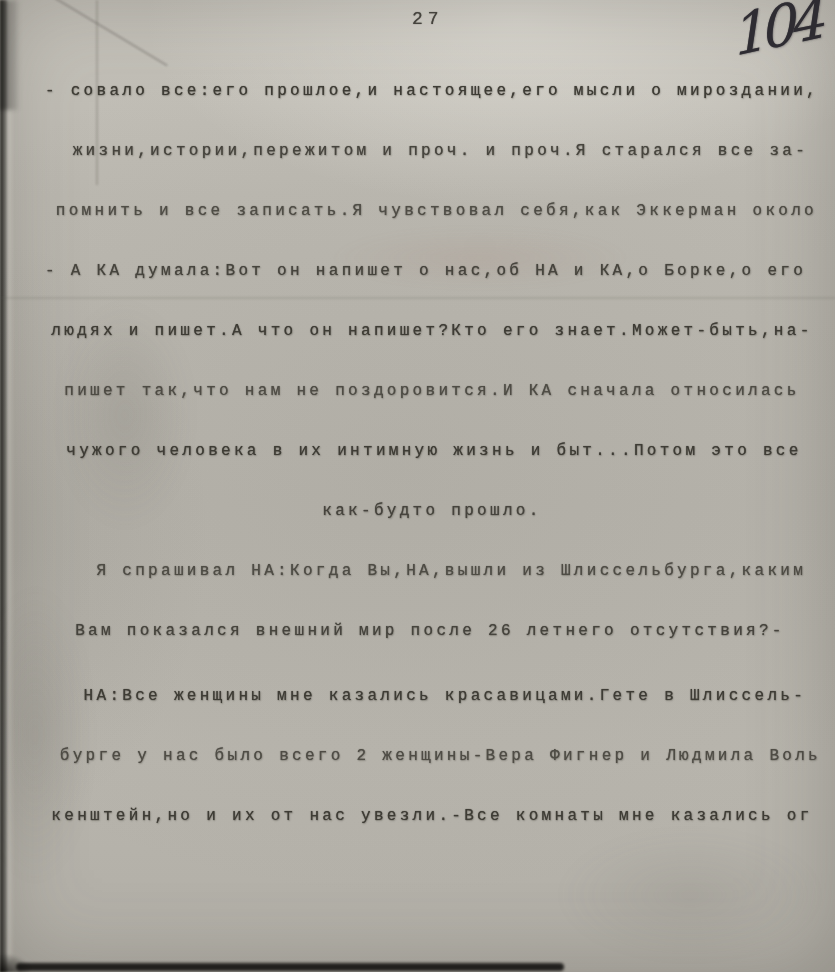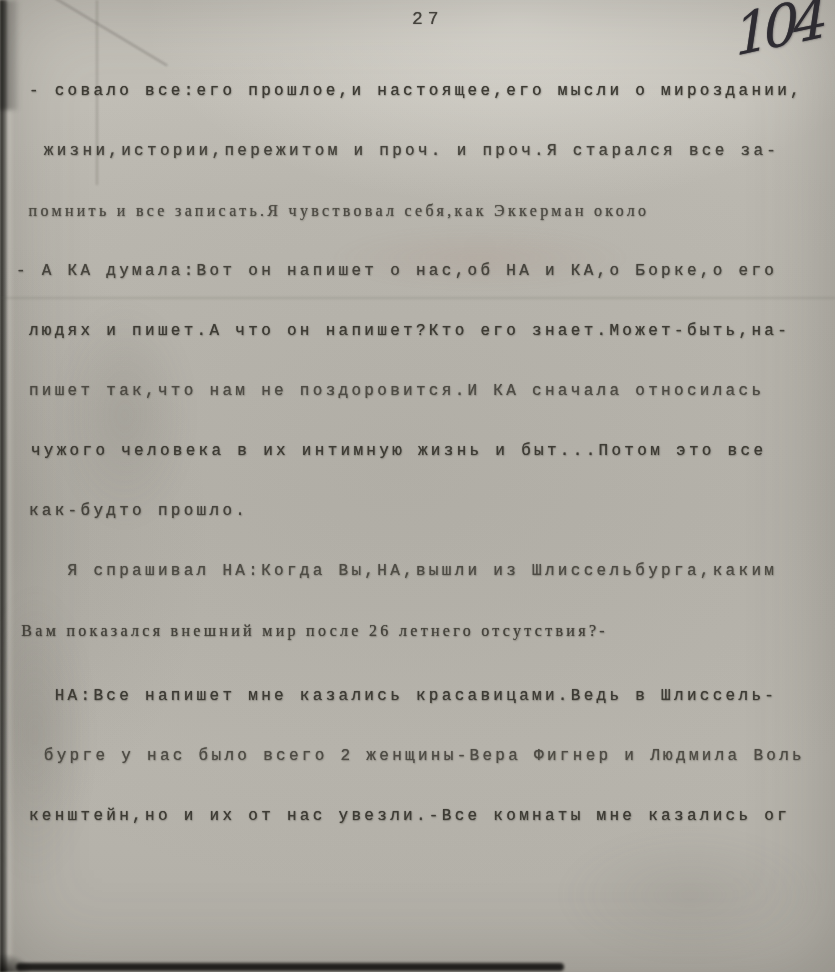--- a/index.html
+++ b/index.html
@@ -8,37 +8,38 @@
     width:835px; height:972px;
     margin:0 auto;
     overflow:hidden;
     background:
       radial-gradient(ellipse 520px 260px at 62% 2%, rgba(238,236,229,.50), rgba(238,236,229,0) 72%),
       radial-gradient(ellipse 300px 420px at 0% 55%, rgba(110,107,100,.14), rgba(110,107,100,0) 70%),
       radial-gradient(ellipse 760px 560px at 48% 48%, rgba(125,122,114,.10), rgba(125,122,114,0) 78%),
       linear-gradient(180deg,#c6c3bb 0%, #bbb8b0 20%, #b6b3ab 52%, #b8b5ad 78%, #b1aea6 100%);
     box-shadow: inset 0 0 85px rgba(72,69,63,.30);
     font-family:"Liberation Mono","DejaVu Sans Mono",monospace;
+    text-align:center;
   }
   .text-block {
     position:absolute; left:16px; top:41px; right:0;
     color:#3e3c35;
     font-size:16px; line-height:20px; letter-spacing:3.3px;
     white-space:pre;
     text-shadow: 0 0 1px rgba(62,60,53,.90), .6px .6px 1.6px rgba(62,60,53,.38);
     filter: blur(.3px);
   }
   .line { min-height:20px; }
   .line:nth-child(even){ opacity:.93; }
   .line:nth-child(3n){ opacity:.86; }
   .line:nth-child(11){ margin-top:5px; }
   .line:nth-child(n+22):nth-child(-n+36){ opacity:.80; }
   .line:nth-child(n+28):nth-child(-n+34){ opacity:.73; filter:blur(.45px); }
   .line:nth-child(5n+2){ transform:translateX(2px); }
-  .line:nth-child(7n+3){ transform:translateX(-2px);font-family:Liberation Serif, serif; }
+  .line:nth-child(7n+3){ transform:translateX(-2px); }
 
   .page-number {
     position:absolute; left:412px; top:9px;
     font-size:18px; letter-spacing:5px; color:#45433d;
     text-shadow:0 0 1px rgba(66,64,58,.85);
     filter:blur(.3px);
   }
   .handwritten {
     position:absolute; top:-6px; right:12px;
     font-family:"DejaVu Serif",serif; font-style:italic;
@@ -131,21 +132,21 @@
     <div class="line"> - совало все:его прошлое,и настоящее,его мысли о мироздании,</div>
     <div class="line">  жизни,истории,пережитом и проч. и проч.Я старался все за-</div>
     <div class="line">  помнить и все записать.Я чувствовал себя,как Эккерман около</div>
     <div class="line">- А КА думала:Вот он напишет о нас,об НА и КА,о Борке,о его</div>
     <div class="line"> людях и пишет.А что он напишет?Кто его знает.Может-быть,на-</div>
     <div class="line"> пишет так,что нам не поздоровится.И КА сначала относилась</div>
     <div class="line"> чужого человека в их интимную жизнь и быт...Потом это все</div>
     <div class="line"> как-будто прошло.</div>
     <div class="line">    Я спрашивал НА:Когда Вы,НА,вышли из Шлиссельбурга,каким</div>
     <div class="line"> Вам показался внешний мир после 26 летнего отсутствия?-</div>
-    <div class="line">   НА:Все напишет мне казались красавицами.Ведь в Шлиссель-</div>
+    <div class="line">   НА:Все женщины мне казались красавицами.Гете в Шлиссель-</div>
     <div class="line">  бурге у нас было всего 2 женщины-Вера Фигнер и Людмила Воль</div>
     <div class="line"> кенштейн,но и их от нас увезли.-Все комнаты мне казались ог</div>
     
     
     
     
     
     
     
     

